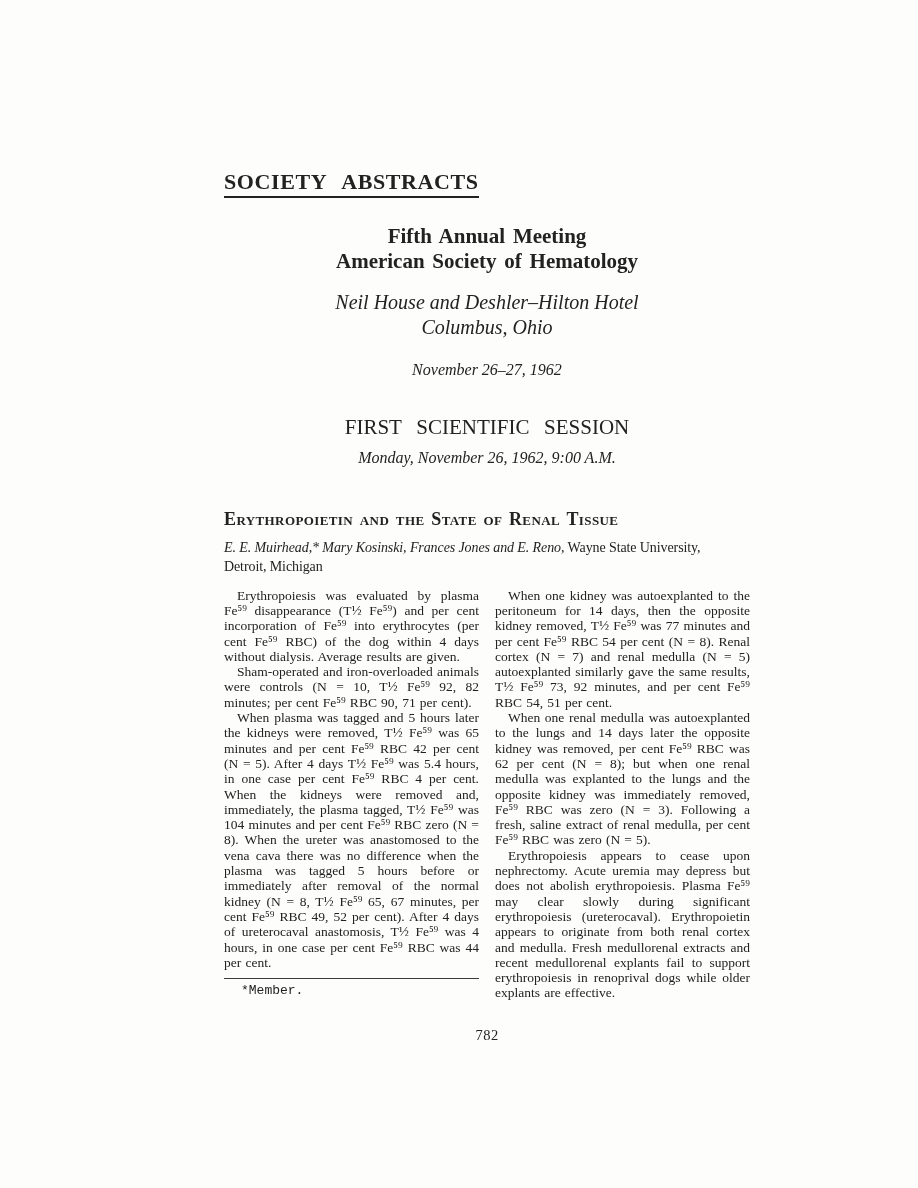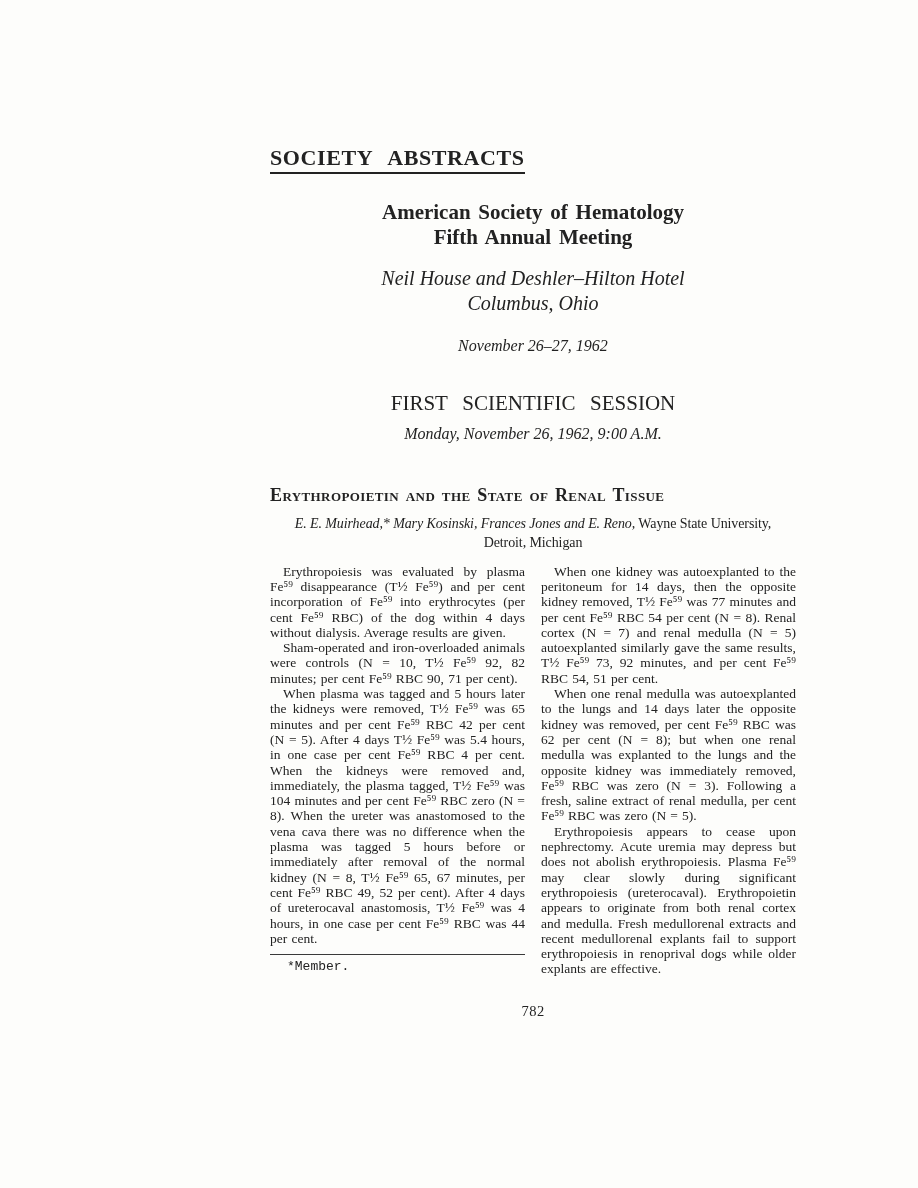--- a/index.html
+++ b/index.html
@@ -4,21 +4,21 @@
 <style>
   html, body { margin: 0; padding: 0; }
   body {
     width: 918px; height: 1188px;
     background: #fdfdfb;
     font-family: "Liberation Serif", "DejaVu Serif", serif;
     color: #222;
     -webkit-font-smoothing: antialiased;
   }
   .page { position: relative; width: 918px; height: 1188px; overflow: hidden; }
-  .content { position: absolute; left: 224px; top: 146px; width: 526px; margin-left: 46px; }
+  .content { position: absolute; left: 224px; top: 170px; width: 526px; }
 
   .section-header {
     display: inline-block;
     margin: 0;
     font-size: 22px; font-weight: bold;
     letter-spacing: 0.6px; word-spacing: 0.45em;
     border-bottom: 2.5px solid #222;
     padding-bottom: 2px;
     line-height: 1.1;
   }
@@ -28,21 +28,21 @@
   .dates { margin-top: 20px; text-align: center; font-style: italic; font-size: 16px; }
 
   .session-title { margin: 36px 0 0 0; text-align: center; font-size: 21px; font-weight: normal; word-spacing: 0.45em; line-height: 1.15; }
   .session-datetime { margin-top: 10px; text-align: center; font-style: italic; font-size: 16px; }
 
   .abstract-title {
     margin: 42px 0 0 0; text-align: left;
     font-size: 18px; font-weight: bold;
     font-variant: small-caps; letter-spacing: 0.4px; word-spacing: 0.1em;
   }
-  .authors { margin-top: 9px; text-align: center; font-size: 14px; line-height: 1.35; letter-spacing: -0.1px; }
+  .authors { margin-top: 9px; text-align: left; font-size: 14px; line-height: 1.35; letter-spacing: -0.1px; }
   .authors .it { font-style: italic; }
 
   .columns { display: flex; gap: 16px; margin-top: 11px; justify-content: space-between; }
   .col { flex: 1 1 0; text-align: justify; font-size: 13.5px; line-height: 15.3px; }
   .col p { margin: 0; text-indent: 13px; word-spacing: 0.06em; }
 
   .footnote { margin-top: 8px; }
   .footnote-rule { width: 100%; height: 0; border-top: 1.5px solid #3a3a3a; }
   .footnote p { margin: 4px 0 0 0; text-indent: 17px; font-size: 13px; font-family: Liberation Mono, monospace; }
 
@@ -50,22 +50,22 @@
 </style>
 </head>
 <body>
 
 <div class="page">
   <div class="content">
 
     <h1 class="section-header">SOCIETY ABSTRACTS</h1>
 
     <div class="meeting-title">
+      <div>Fifth Annual Meeting</div>
       <div>American Society of Hematology</div>
-      <div>Fifth Annual Meeting</div>
     </div>
 
     <div class="venue">
       <div>Neil House and Deshler–Hilton Hotel</div>
       <div>Columbus, Ohio</div>
     </div>
 
     <div class="dates">November 26–27, 1962</div>
 
     <h2 class="session-title">FIRST SCIENTIFIC SESSION</h2>

